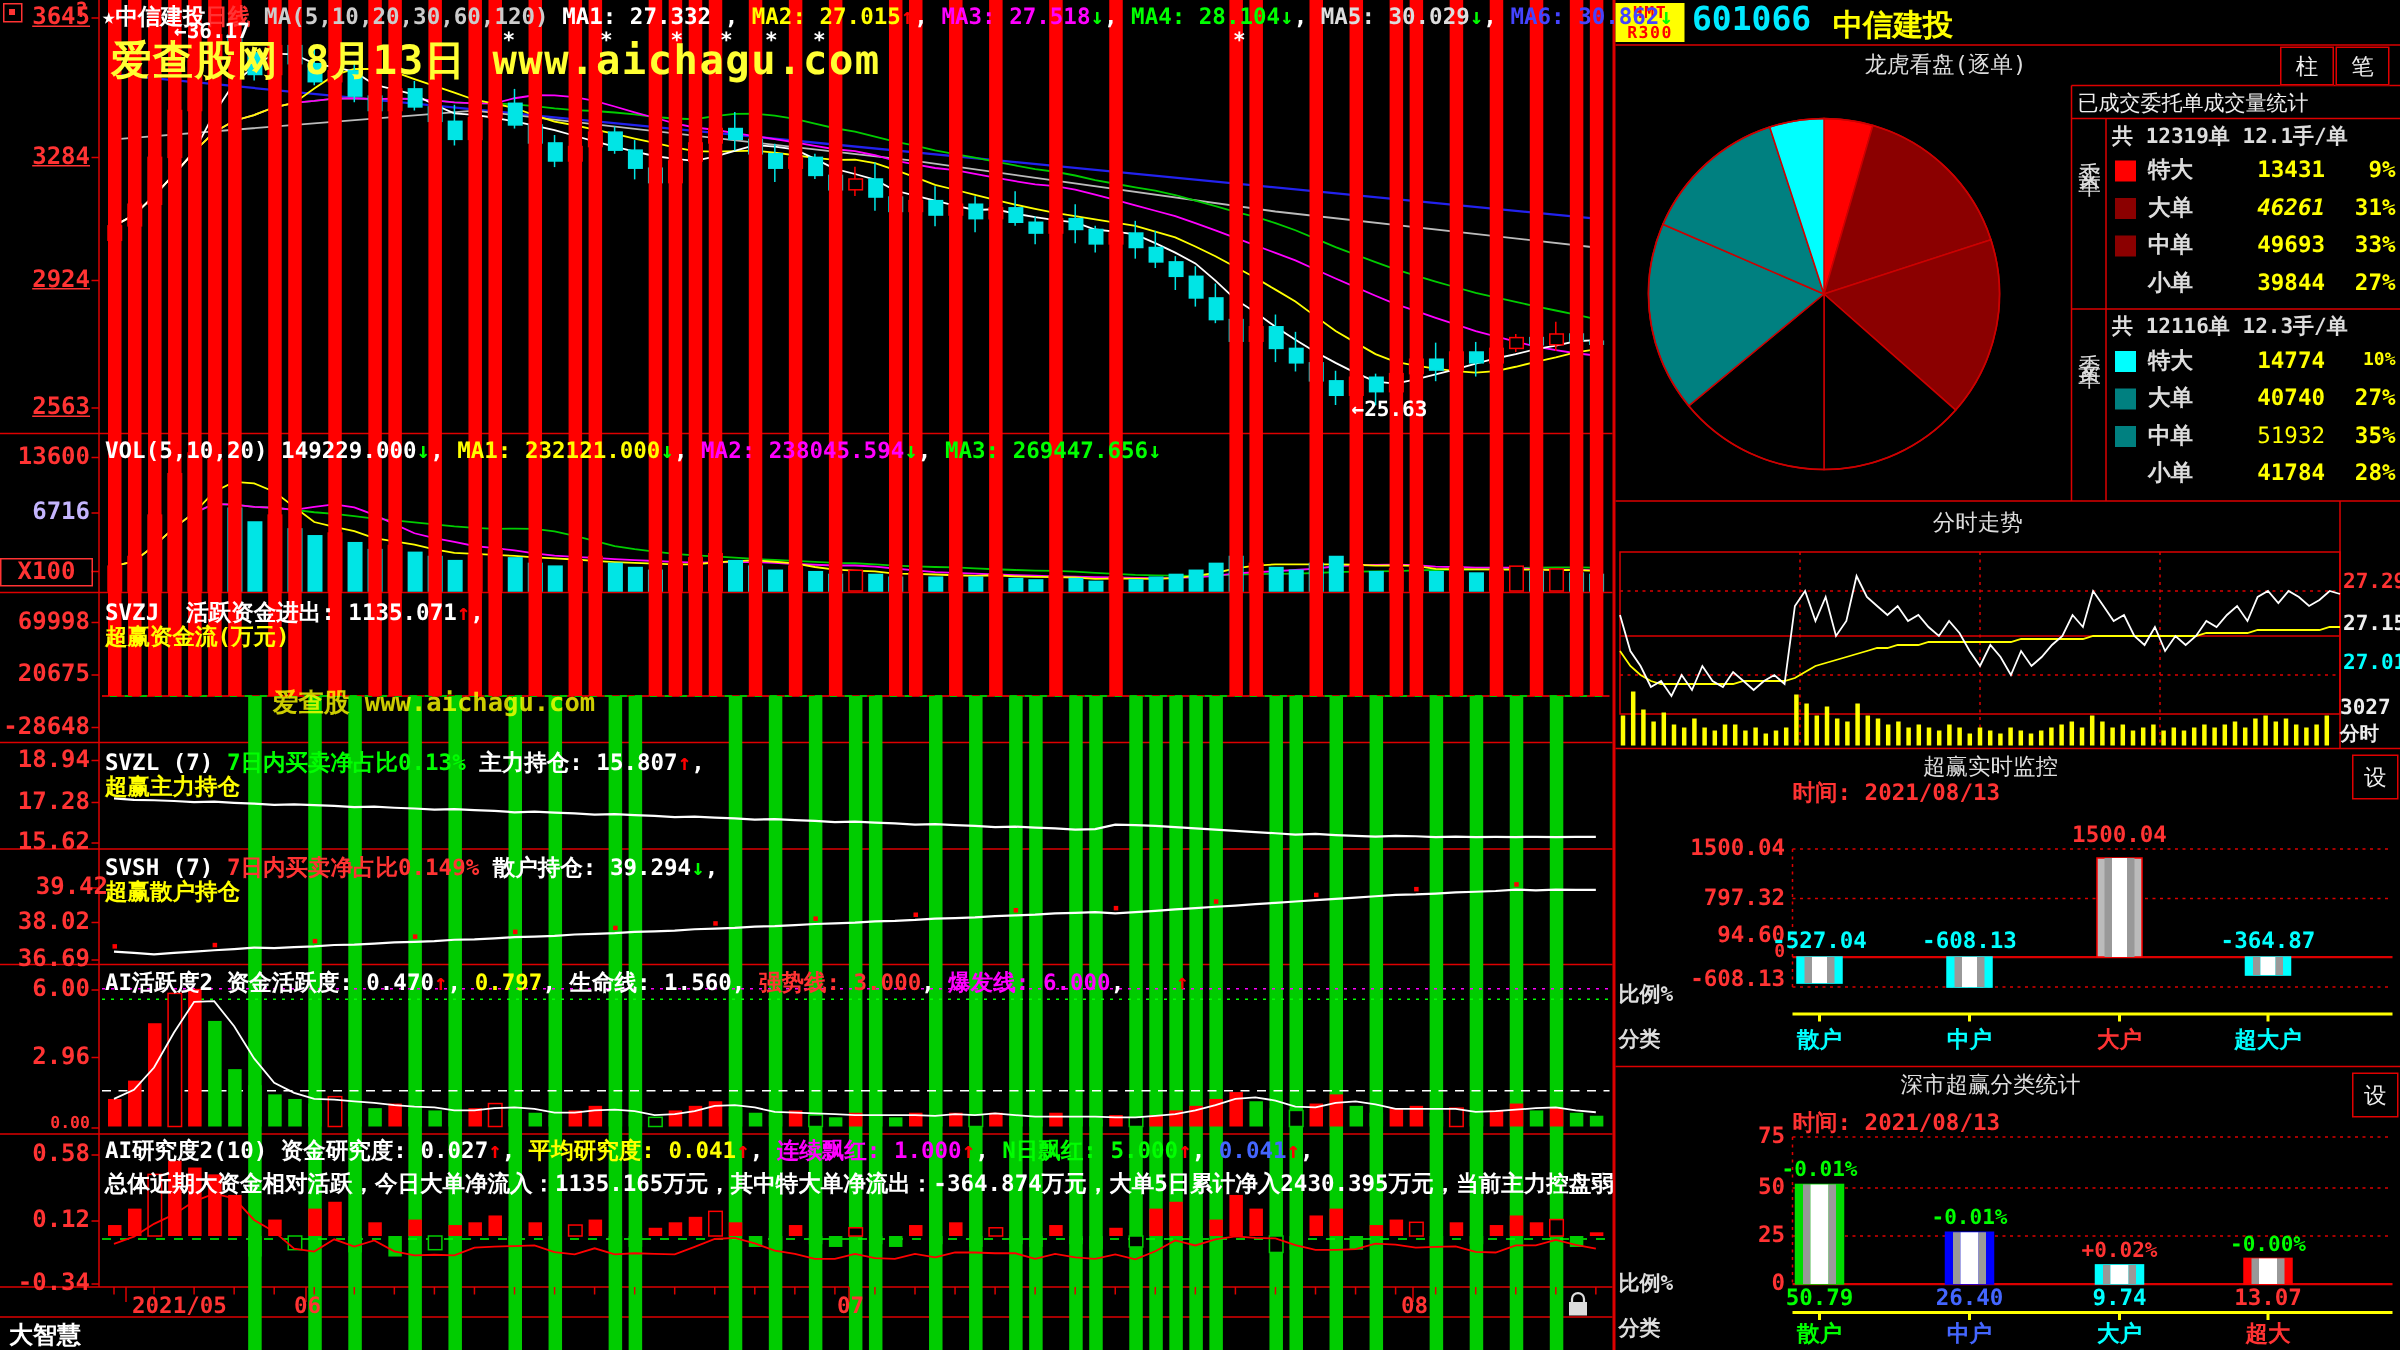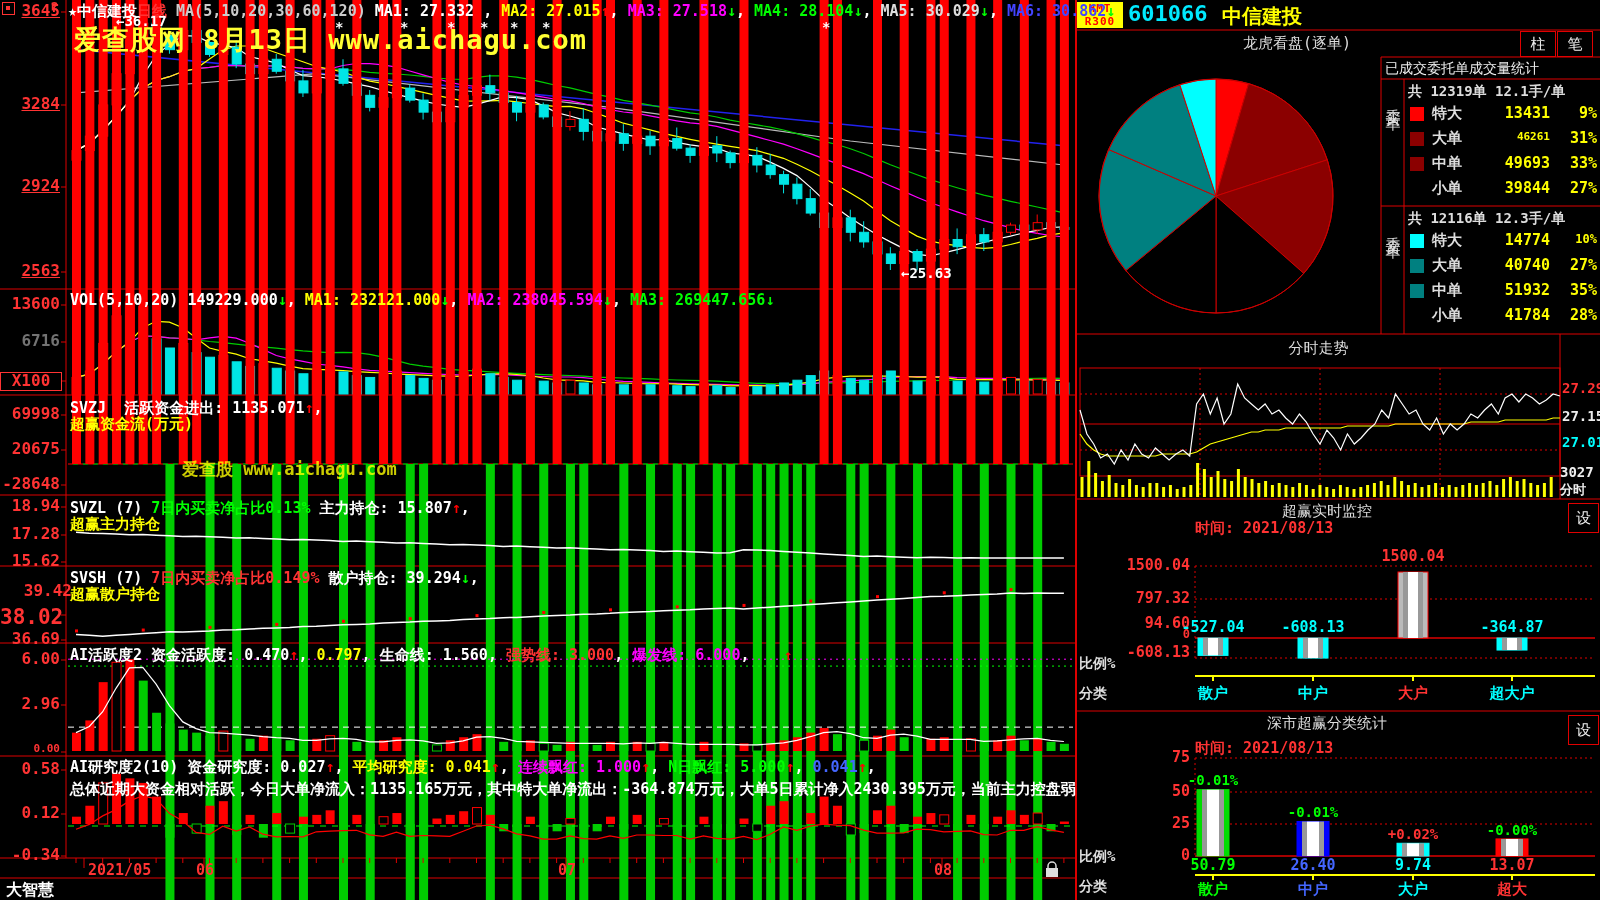--- a/index.html
+++ b/index.html
@@ -780,30 +780,30 @@
     <div class="phdr" style="left: 70px; top: 569px;"><span style="color: rgb(255, 255, 255);">SVSH (7) </span><span style="color: rgb(255, 51, 51);">7日内买卖净占比0.149%</span><span style="color: rgb(255, 255, 255);"> 散户持仓: 39.294</span><span style="color: rgb(0, 255, 0);">↓</span><span style="color: rgb(255, 255, 255);">,</span></div>
     <div class="phdr" style="left: 70px; top: 585px;"><span style="color: rgb(255, 255, 0);">超赢散户持仓</span></div>
     <div class="phdr" style="left: 70px; top: 646px;"><span style="color: rgb(255, 255, 255);">AI活跃度2 资金活跃度: 0.470</span><span style="color: rgb(255, 0, 0);">↑</span><span style="color: rgb(255, 255, 255);">, </span><span style="color: rgb(255, 255, 0);">0.797</span><span style="color: rgb(255, 255, 255);">, </span><span style="color: rgb(255, 255, 255);">生命线: 1.560</span><span style="color: rgb(255, 255, 255);">, </span><span style="color: rgb(255, 51, 51);">强势线: 3.000</span><span style="color: rgb(255, 255, 255);">, </span><span style="color: rgb(255, 0, 255);">爆发线: 6.000</span><span style="color: rgb(255, 255, 255);">,</span></div>
     <div class="phdr" style="left: 70px; top: 758px;"><span style="color: rgb(255, 255, 255);">AI研究度2(10) 资金研究度: 0.027</span><span style="color: rgb(255, 0, 0);">↑</span><span style="color: rgb(255, 255, 255);">, </span><span style="color: rgb(255, 255, 0);">平均研究度: 0.041</span><span style="color: rgb(255, 0, 0);">↑</span><span style="color: rgb(255, 255, 255);">, </span><span style="color: rgb(255, 0, 255);">连续飘红: 1.000</span><span style="color: rgb(255, 0, 0);">↑</span><span style="color: rgb(255, 255, 255);">, </span><span style="color: rgb(0, 255, 0);">N日飘红: 5.000</span><span style="color: rgb(255, 0, 0);">↑</span><span style="color: rgb(255, 255, 255);">, </span><span style="color: rgb(68, 102, 255);">0.041</span><span style="color: rgb(255, 0, 0);">↑</span><span style="color: rgb(255, 255, 255);">,</span></div>
     <div class="phdr" style="left: 70px; top: 780px;"><span style="color: rgb(255, 255, 255);">总体近期大资金相对活跃，今日大单净流入：1135.165万元，其中特大单净流出：-364.874万元，大单5日累计净入2430.395万元，当前主力控盘弱</span></div>
     <div class="lbl" style="left: 0px; top: 3px; width: 60px; text-align: right; font-size: 16px; color: rgb(255, 51, 51); font-weight: bold; text-decoration: underline;">3645</div>
     <div class="lbl" style="left: 0px; top: 96px; width: 60px; text-align: right; font-size: 16px; color: rgb(255, 51, 51); font-weight: bold; text-decoration: underline;">3284</div>
     <div class="lbl" style="left: 0px; top: 178px; width: 60px; text-align: right; font-size: 16px; color: rgb(255, 51, 51); font-weight: bold; text-decoration: underline;">2924</div>
     <div class="lbl" style="left: 0px; top: 263px; width: 60px; text-align: right; font-size: 16px; color: rgb(255, 51, 51); font-weight: bold; text-decoration: underline;">2563</div>
     <div class="lbl" style="left: 0px; top: 296px; width: 60px; text-align: right; font-size: 16px; color: rgb(255, 51, 51); font-weight: bold;">13600</div>
-    <div class="lbl" style="left: 0px; top: 333px; width: 60px; text-align: right; font-size: 16px; color: #737373; font-weight: bold;">6716</div>
+    <div class="lbl" style="left: 0px; top: 333px; width: 60px; text-align: right; font-size: 16px; color: #c4b5fd; font-weight: bold;">6716</div>
     <div class="lbl" style="left: 0px; top: 372px; width: 60px; text-align: center; font-size: 16px; color: rgb(255, 51, 51); font-weight: bold; border: 1px solid rgb(255, 51, 51);">X100</div>
     <div class="lbl" style="left: 0px; top: 406px; width: 60px; text-align: right; font-size: 16px; color: rgb(255, 51, 51); font-weight: bold;">69998</div>
     <div class="lbl" style="left: 0px; top: 441px; width: 60px; text-align: right; font-size: 16px; color: rgb(255, 51, 51); font-weight: bold;">20675</div>
     <div class="lbl" style="left: 0px; top: 476px; width: 60px; text-align: right; font-size: 16px; color: rgb(255, 51, 51); font-weight: bold;">-28648</div>
     <div class="lbl" style="left: 0px; top: 498px; width: 60px; text-align: right; font-size: 16px; color: rgb(255, 51, 51); font-weight: bold;">18.94</div>
     <div class="lbl" style="left: 0px; top: 526px; width: 60px; text-align: right; font-size: 16px; color: rgb(255, 51, 51); font-weight: bold;">17.28</div>
     <div class="lbl" style="left: 0px; top: 553px; width: 60px; text-align: right; font-size: 16px; color: rgb(255, 51, 51); font-weight: bold;">15.62</div>
     <div class="lbl" style="left: 0px; top: 583px; width: 60px; text-align: right; font-size: 16px; color: rgb(255, 51, 51); font-weight: bold; margin-left: 12px;">39.42</div>
-    <div class="lbl" style="left: 0px; top: 606px; width: 60px; text-align: right; font-size: 21px; color: rgb(255, 51, 51); font-weight: bold;">38.02</div>
+    <div class="lbl" style="left: 0px; top: 606px; width: 60px; text-align: right; font-size: 16px; color: rgb(255, 51, 51); font-weight: bold;">38.02</div>
     <div class="lbl" style="left: 0px; top: 631px; width: 60px; text-align: right; font-size: 16px; color: rgb(255, 51, 51); font-weight: bold;">36.69</div>
     <div class="lbl" style="left: 0px; top: 651px; width: 60px; text-align: right; font-size: 16px; color: rgb(255, 51, 51); font-weight: bold;">6.00</div>
     <div class="lbl" style="left: 0px; top: 696px; width: 60px; text-align: right; font-size: 16px; color: rgb(255, 51, 51); font-weight: bold;">2.96</div>
     <div class="lbl" style="left: 0px; top: 743px; width: 60px; text-align: right; font-size: 11px; color: rgb(255, 51, 51); font-weight: bold;">0.00</div>
     <div class="lbl" style="left: 0px; top: 761px; width: 60px; text-align: right; font-size: 16px; color: rgb(255, 51, 51); font-weight: bold;">0.58</div>
     <div class="lbl" style="left: 0px; top: 805px; width: 60px; text-align: right; font-size: 16px; color: rgb(255, 51, 51); font-weight: bold;">0.12</div>
     <div class="lbl" style="left: 0px; top: 847px; width: 60px; text-align: right; font-size: 16px; color: rgb(255, 51, 51); font-weight: bold;">-0.34</div>
     <div class="lbl" style="left: 116px; top: 14px; font-size: 14px; color: rgb(255, 255, 255); font-weight: bold;">←36.17</div>
     <div class="lbl" style="left: 901px; top: 266px; font-size: 14px; color: rgb(255, 255, 255); font-weight: bold;">←25.63</div>
     <div class="lbl" style="left: 50px; top: 0px; font-size: 14px; color: rgb(255, 51, 51); font-weight: bold;">?</div>
@@ -820,41 +820,41 @@
     <div class="lbl" style="left: 558px; top: 863px; font-size: 15px; color: rgb(255, 51, 51); font-weight: bold;">07</div>
     <div class="lbl" style="left: 934px; top: 863px; font-size: 15px; color: rgb(255, 51, 51); font-weight: bold;">08</div>
     <div class="lbl" style="left: 182px; top: 461px; font-size: 17px; color: rgba(255, 255, 0, 0.8); font-weight: bold;">爱查股 www.aichagu.com</div>
     <div class="lbl" style="left: 1408px; top: 84px; font-size: 14px; color: rgb(221, 221, 221); font-weight: bold;">共 12319单 12.1手/单</div>
     <div class="abs" style="left: 1410px; top: 107px; width: 14px; height: 14px; background: rgb(255, 0, 0);"></div>
     <div class="lbl" style="left: 1432px; top: 106px; font-size: 15px; color: rgb(221, 221, 221); font-weight: bold;">特大</div>
     <div class="lbl" style="left: 1470px; top: 106px; width: 80px; text-align: right; font-size: 15px; color: rgb(255, 255, 0); font-weight: bold;">13431</div>
     <div class="lbl" style="left: 1552px; top: 106px; width: 45px; text-align: right; font-size: 15px; color: rgb(255, 255, 0); font-weight: bold;">9%</div>
     <div class="abs" style="left: 1410px; top: 132px; width: 14px; height: 14px; background: rgb(139, 0, 0);"></div>
     <div class="lbl" style="left: 1432px; top: 131px; font-size: 15px; color: rgb(221, 221, 221); font-weight: bold;">大单</div>
-    <div class="lbl" style="left: 1470px; top: 131px; width: 80px; text-align: right; font-size: 11px; color: rgb(255, 255, 0); font-weight: bold;">46261</div>
+    <div class="lbl" style="left: 1470px; top: 131px; width: 80px; text-align: right; font-size: 15px; color: rgb(255, 255, 0); font-weight: bold; font-style: italic;">46261</div>
     <div class="lbl" style="left: 1552px; top: 131px; width: 45px; text-align: right; font-size: 15px; color: rgb(255, 255, 0); font-weight: bold;">31%</div>
     <div class="abs" style="left: 1410px; top: 157px; width: 14px; height: 14px; background: rgb(139, 0, 0);"></div>
     <div class="lbl" style="left: 1432px; top: 156px; font-size: 15px; color: rgb(221, 221, 221); font-weight: bold;">中单</div>
     <div class="lbl" style="left: 1470px; top: 156px; width: 80px; text-align: right; font-size: 15px; color: rgb(255, 255, 0); font-weight: bold;">49693</div>
     <div class="lbl" style="left: 1552px; top: 156px; width: 45px; text-align: right; font-size: 15px; color: rgb(255, 255, 0); font-weight: bold;">33%</div>
     <div class="lbl" style="left: 1432px; top: 181px; font-size: 15px; color: rgb(221, 221, 221); font-weight: bold;">小单</div>
     <div class="lbl" style="left: 1470px; top: 181px; width: 80px; text-align: right; font-size: 15px; color: rgb(255, 255, 0); font-weight: bold;">39844</div>
     <div class="lbl" style="left: 1552px; top: 181px; width: 45px; text-align: right; font-size: 15px; color: rgb(255, 255, 0); font-weight: bold;">27%</div>
     <div class="lbl" style="left: 1408px; top: 211px; font-size: 14px; color: rgb(221, 221, 221); font-weight: bold;">共 12116单 12.3手/单</div>
     <div class="abs" style="left: 1410px; top: 234px; width: 14px; height: 14px; background: rgb(0, 255, 255);"></div>
     <div class="lbl" style="left: 1432px; top: 233px; font-size: 15px; color: rgb(221, 221, 221); font-weight: bold;">特大</div>
     <div class="lbl" style="left: 1470px; top: 233px; width: 80px; text-align: right; font-size: 15px; color: rgb(255, 255, 0); font-weight: bold;">14774</div>
     <div class="lbl" style="left: 1552px; top: 233px; width: 45px; text-align: right; font-size: 12px; color: rgb(255, 255, 0); font-weight: bold;">10%</div>
     <div class="abs" style="left: 1410px; top: 259px; width: 14px; height: 14px; background: rgb(0, 128, 128);"></div>
     <div class="lbl" style="left: 1432px; top: 258px; font-size: 15px; color: rgb(221, 221, 221); font-weight: bold;">大单</div>
     <div class="lbl" style="left: 1470px; top: 258px; width: 80px; text-align: right; font-size: 15px; color: rgb(255, 255, 0); font-weight: bold;">40740</div>
     <div class="lbl" style="left: 1552px; top: 258px; width: 45px; text-align: right; font-size: 15px; color: rgb(255, 255, 0); font-weight: bold;">27%</div>
     <div class="abs" style="left: 1410px; top: 284px; width: 14px; height: 14px; background: rgb(0, 128, 128);"></div>
     <div class="lbl" style="left: 1432px; top: 283px; font-size: 15px; color: rgb(221, 221, 221); font-weight: bold;">中单</div>
-    <div class="lbl" style="left: 1470px; top: 283px; width: 80px; text-align: right; font-size: 15px; color: rgb(255, 255, 0); font-weight: bold;">51932</div>
+    <div class="lbl" style="left: 1470px; top: 283px; width: 80px; text-align: right; font-size: 15px; color: rgb(255, 255, 0); font-weight: normal;">51932</div>
     <div class="lbl" style="left: 1552px; top: 283px; width: 45px; text-align: right; font-size: 15px; color: rgb(255, 255, 0); font-weight: bold;">35%</div>
     <div class="lbl" style="left: 1432px; top: 308px; font-size: 15px; color: rgb(221, 221, 221); font-weight: bold;">小单</div>
     <div class="lbl" style="left: 1470px; top: 308px; width: 80px; text-align: right; font-size: 15px; color: rgb(255, 255, 0); font-weight: bold;">41784</div>
     <div class="lbl" style="left: 1552px; top: 308px; width: 45px; text-align: right; font-size: 15px; color: rgb(255, 255, 0); font-weight: bold;">28%</div>
     <div class="lbl" style="left: 1562px; top: 381px; font-size: 14px; color: rgb(255, 51, 51); font-weight: bold;">27.29</div>
     <div class="lbl" style="left: 1562px; top: 409px; font-size: 14px; color: rgb(238, 238, 238); font-weight: bold;">27.15</div>
     <div class="lbl" style="left: 1562px; top: 435px; font-size: 14px; color: rgb(0, 255, 255); font-weight: bold;">27.01</div>
     <div class="lbl" style="left: 1560px; top: 465px; font-size: 14px; color: rgb(238, 238, 238); font-weight: bold;">3027</div>
     <div class="lbl" style="left: 1560px; top: 483px; font-size: 13px; color: rgb(238, 238, 238); font-weight: bold;">分时</div>
     <div class="lbl" style="left: 1195px; top: 521px; font-size: 15px; color: rgb(255, 51, 51); font-weight: bold;">时间: 2021/08/13</div>

